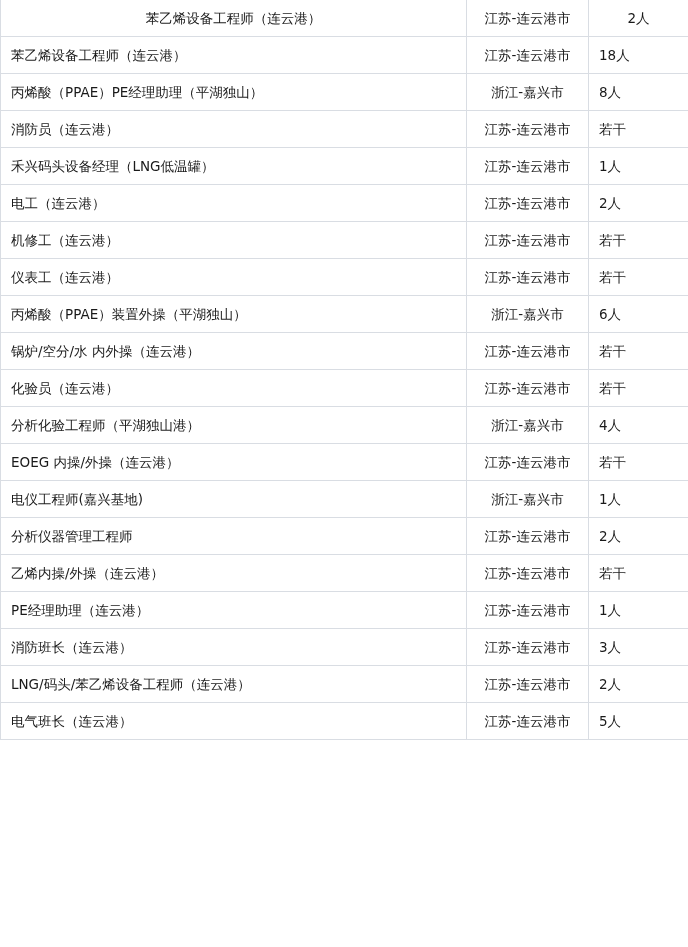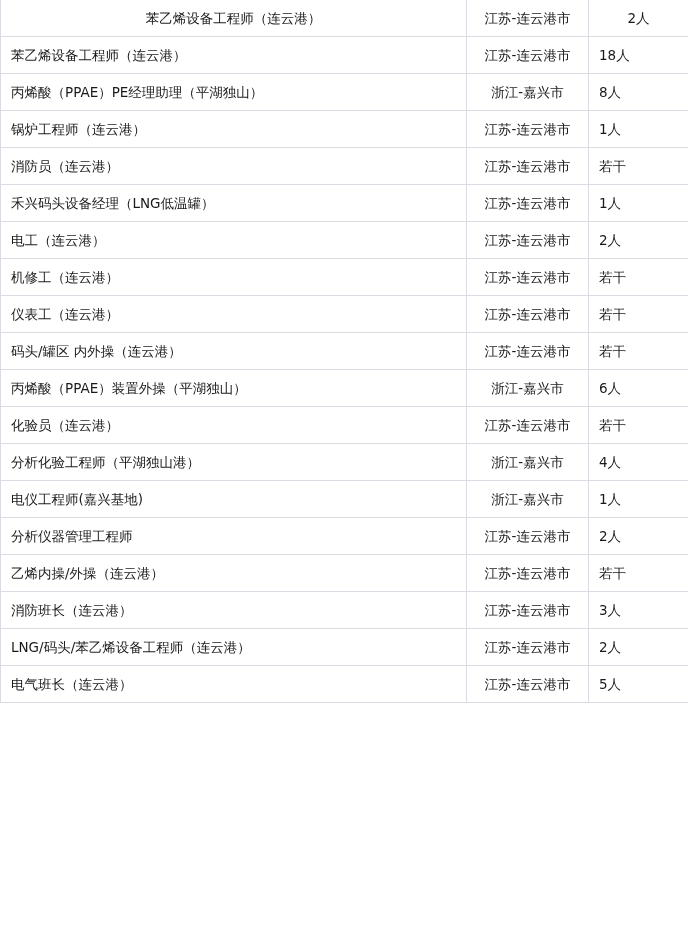--- a/index.html
+++ b/index.html
@@ -67,25 +67,20 @@
         <td class="cell-title">苯乙烯设备工程师（连云港）</td>
         <td class="cell-location">江苏-连云港市</td>
         <td class="cell-count">18人</td>
       </tr>
       <tr>
         <td class="cell-title">丙烯酸（PPAE）PE经理助理（平湖独山）</td>
         <td class="cell-location">浙江-嘉兴市</td>
         <td class="cell-count">8人</td>
       </tr>
       <tr>
-        <td class="cell-title">锅炉工程师（连云港）</td>
-        <td class="cell-location">江苏-连云港市</td>
-        <td class="cell-count">1人</td>
-      </tr>
-      <tr>
         <td class="cell-title">消防员（连云港）</td>
         <td class="cell-location">江苏-连云港市</td>
         <td class="cell-count">若干</td>
       </tr>
       <tr>
         <td class="cell-title">禾兴码头设备经理（LNG低温罐）</td>
         <td class="cell-location">江苏-连云港市</td>
         <td class="cell-count">1人</td>
       </tr>
       <tr>
@@ -97,53 +92,63 @@
         <td class="cell-title">机修工（连云港）</td>
         <td class="cell-location">江苏-连云港市</td>
         <td class="cell-count">若干</td>
       </tr>
       <tr>
         <td class="cell-title">仪表工（连云港）</td>
         <td class="cell-location">江苏-连云港市</td>
         <td class="cell-count">若干</td>
       </tr>
       <tr>
-        <td class="cell-title">码头/罐区 内外操（连云港）</td>
-        <td class="cell-location">江苏-连云港市</td>
-        <td class="cell-count">若干</td>
-      </tr>
-      <tr>
         <td class="cell-title">丙烯酸（PPAE）装置外操（平湖独山）</td>
         <td class="cell-location">浙江-嘉兴市</td>
         <td class="cell-count">6人</td>
+      </tr>
+      <tr>
+        <td class="cell-title">锅炉/空分/水 内外操（连云港）</td>
+        <td class="cell-location">江苏-连云港市</td>
+        <td class="cell-count">若干</td>
       </tr>
       <tr>
         <td class="cell-title">化验员（连云港）</td>
         <td class="cell-location">江苏-连云港市</td>
         <td class="cell-count">若干</td>
       </tr>
       <tr>
         <td class="cell-title">分析化验工程师（平湖独山港）</td>
         <td class="cell-location">浙江-嘉兴市</td>
         <td class="cell-count">4人</td>
+      </tr>
+      <tr>
+        <td class="cell-title">EOEG 内操/外操（连云港）</td>
+        <td class="cell-location">江苏-连云港市</td>
+        <td class="cell-count">若干</td>
       </tr>
       <tr>
         <td class="cell-title">电仪工程师(嘉兴基地)</td>
         <td class="cell-location">浙江-嘉兴市</td>
         <td class="cell-count">1人</td>
       </tr>
       <tr>
         <td class="cell-title">分析仪器管理工程师</td>
         <td class="cell-location">江苏-连云港市</td>
         <td class="cell-count">2人</td>
       </tr>
       <tr>
         <td class="cell-title">乙烯内操/外操（连云港）</td>
         <td class="cell-location">江苏-连云港市</td>
         <td class="cell-count">若干</td>
+      </tr>
+      <tr>
+        <td class="cell-title">PE经理助理（连云港）</td>
+        <td class="cell-location">江苏-连云港市</td>
+        <td class="cell-count">1人</td>
       </tr>
       <tr>
         <td class="cell-title">消防班长（连云港）</td>
         <td class="cell-location">江苏-连云港市</td>
         <td class="cell-count">3人</td>
       </tr>
       <tr>
         <td class="cell-title">LNG/码头/苯乙烯设备工程师（连云港）</td>
         <td class="cell-location">江苏-连云港市</td>
         <td class="cell-count">2人</td>

